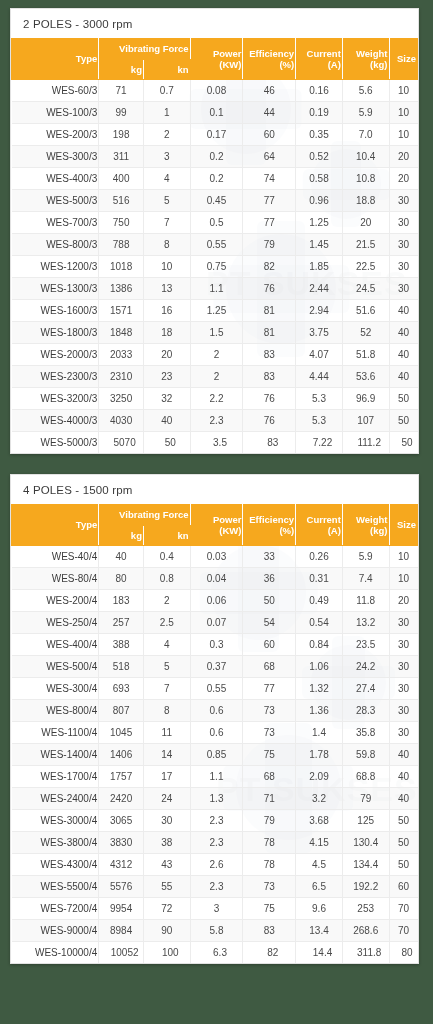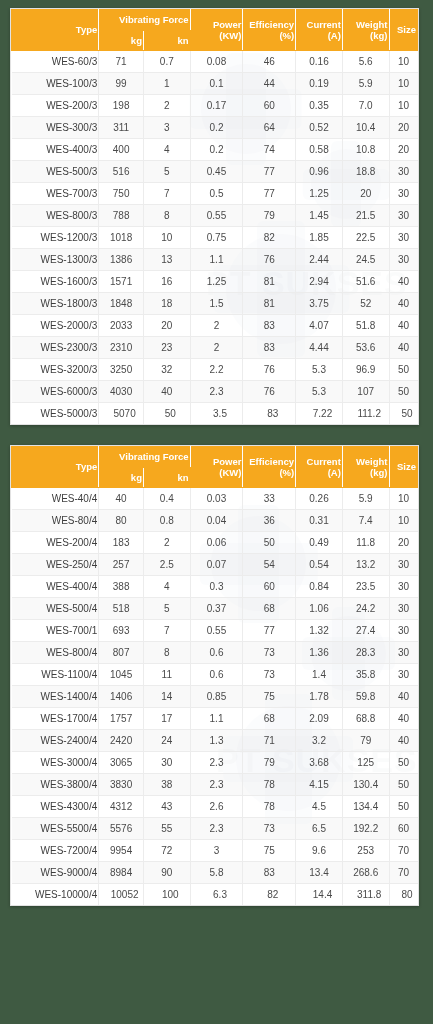--- a/index.html
+++ b/index.html
@@ -141,20 +141,21 @@
 <div id="page">
 
   <section class="table-card">
     <div class="watermark">
       <div class="wm-gear" style="width:90px;height:90px;left:190px;top:55px;"></div>
       <div class="wm-gear" style="width:70px;height:70px;left:300px;top:140px;"></div>
       <div class="wm-gear" style="width:110px;height:110px;left:215px;top:225px;"></div>
       <div class="wm-text" style="left:195px;top:255px;">PT SUKSES</div>
     </div>
 
+    <div class="card-title">2 POLES - 3000 rpm</div>
 
     <table class="spec">
       <colgroup>
         <col class="c-type">
           <col class="c-kg">
           <col class="c-kn">
           <col class="c-pow">
         <col class="c-eff">
           <col class="c-cur">
           <col class="c-wei">
@@ -332,21 +333,21 @@
             <td class="type">WES-3200/3</td>
             <td>3250</td>
             <td>32</td>
             <td>2.2</td>
             <td>76</td>
             <td>5.3</td>
             <td>96.9</td>
             <td>50</td>
           </tr>
           <tr>
-            <td class="type">WES-6000/3</td>
+            <td class="type">WES-4000/3</td>
             <td>4030</td>
             <td>40</td>
             <td>2.3</td>
             <td>76</td>
             <td>5.3</td>
             <td>107</td>
             <td>50</td>
           </tr>
           <tr>
             <td class="type">WES-5000/3</td>
@@ -363,20 +364,21 @@
   </section>
 
   <section class="table-card">
     <div class="watermark">
       <div class="wm-gear" style="width:95px;height:95px;left:200px;top:70px;"></div>
       <div class="wm-gear" style="width:75px;height:75px;left:300px;top:170px;"></div>
       <div class="wm-gear" style="width:105px;height:105px;left:225px;top:260px;"></div>
       <div class="wm-text" style="left:205px;top:295px;">PT SUKSES</div>
     </div>
 
+    <div class="card-title">4 POLES - 1500 rpm</div>
 
     <table class="spec">
       <colgroup>
         <col class="c-type">
           <col class="c-kg">
           <col class="c-kn">
           <col class="c-pow">
         <col class="c-eff">
           <col class="c-cur">
           <col class="c-wei">
@@ -464,21 +466,21 @@
             <td class="type">WES-500/4</td>
             <td>518</td>
             <td>5</td>
             <td>0.37</td>
             <td>68</td>
             <td>1.06</td>
             <td>24.2</td>
             <td>30</td>
           </tr>
           <tr>
-            <td class="type">WES-700/1</td>
+            <td class="type">WES-300/4</td>
             <td>693</td>
             <td>7</td>
             <td>0.55</td>
             <td>77</td>
             <td>1.32</td>
             <td>27.4</td>
             <td>30</td>
           </tr>
           <tr>
             <td class="type">WES-800/4</td>

